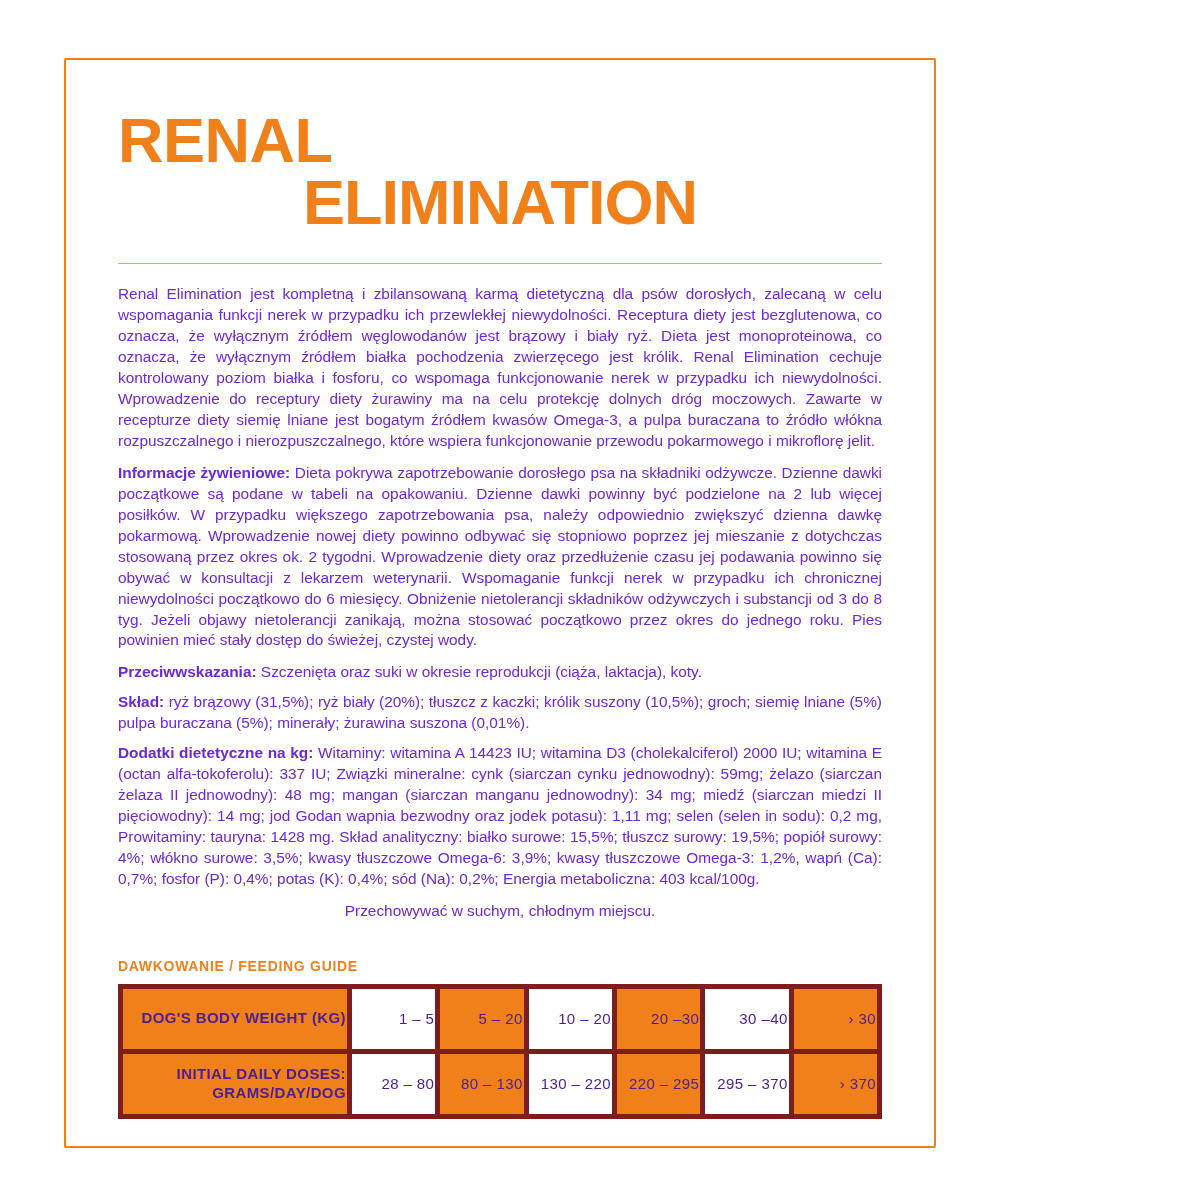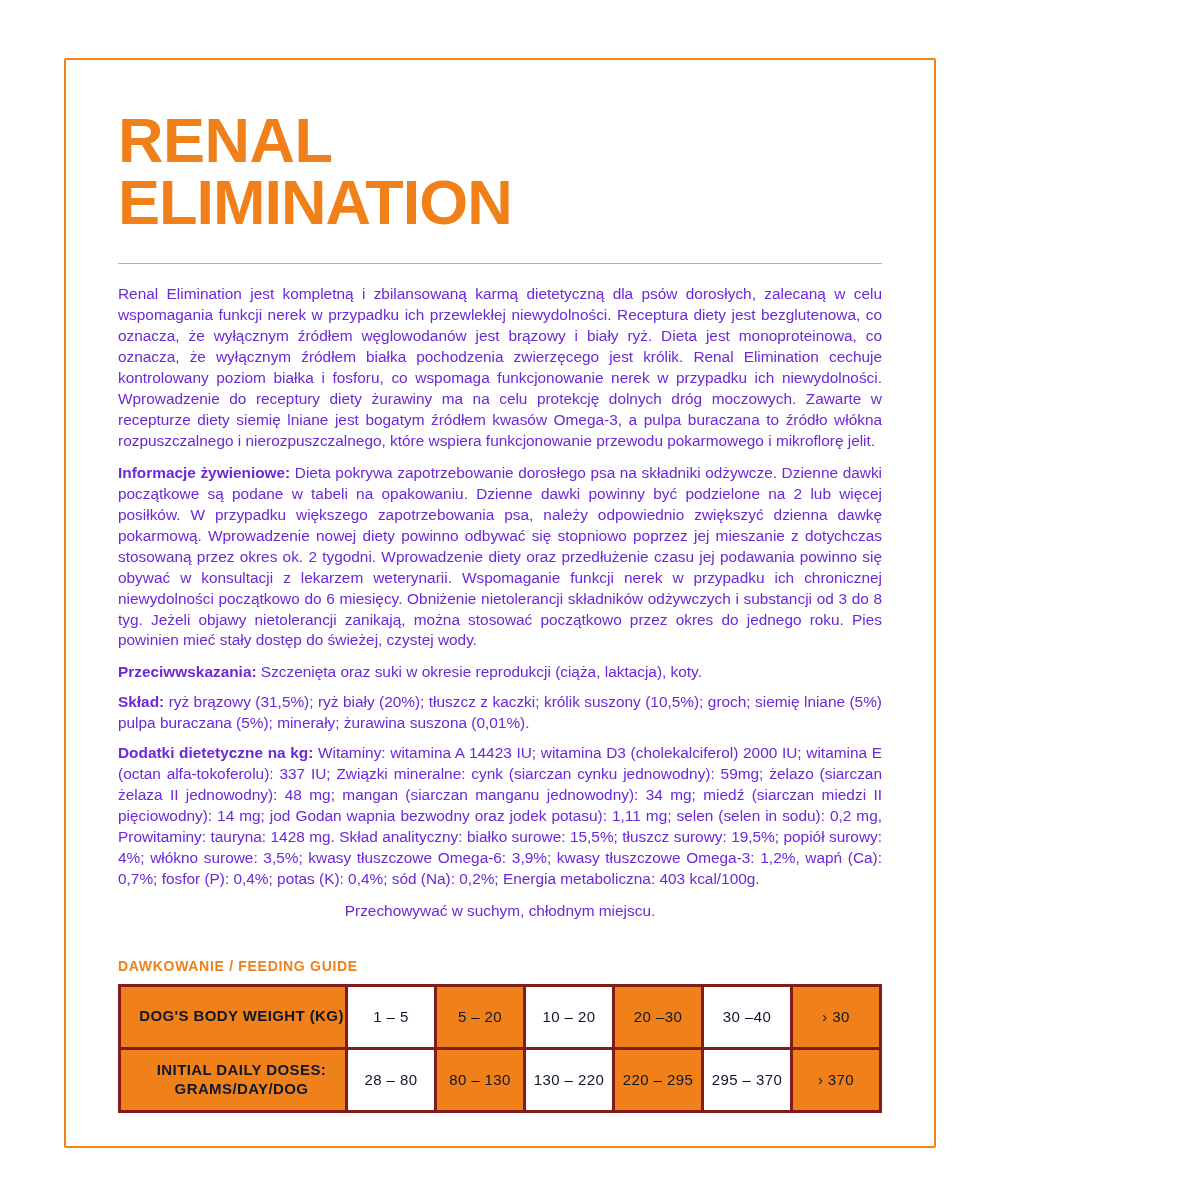--- a/index.html
+++ b/index.html
@@ -43,20 +43,21 @@
     color: #f08019;
     font-weight: bold;
     font-size: 63px;
     line-height: 0.98;
     letter-spacing: -0.5px;
     margin: 0;
   }
   .title .line2 {
     display: block;
     letter-spacing: -1px;
+    text-align: center;
   }
   .title-rule {
     margin-top: 30px;
     border-top: 1.5px solid #f2a05a;
     width: 100%;
   }
   .body-text {
     margin-top: 20px;
     font-size: 15.4px;
     line-height: 1.36;
@@ -84,25 +85,25 @@
     font-size: 14px;
     letter-spacing: 0.7px;
   }
   table.feeding {
     margin-top: 10px;
     width: 100%;
     border-collapse: collapse;
     table-layout: fixed;
   }
   table.feeding td {
-    border: 3px solid #7f1d1d;
+    border: 5px solid #7f1d1d;
     height: 58px;
-    text-align: center;
+    text-align: right;
     font-size: 15px;
-    color: #0f172a;
+    color: #4c1d95;
     letter-spacing: 0.4px;
   }
   td.rowhead {
     background: #f08019;
     color: #ffffff;
     font-weight: bold;
     font-size: 14.5px;
     text-align: left;
     padding-left: 18px;
     letter-spacing: 0.6px;

